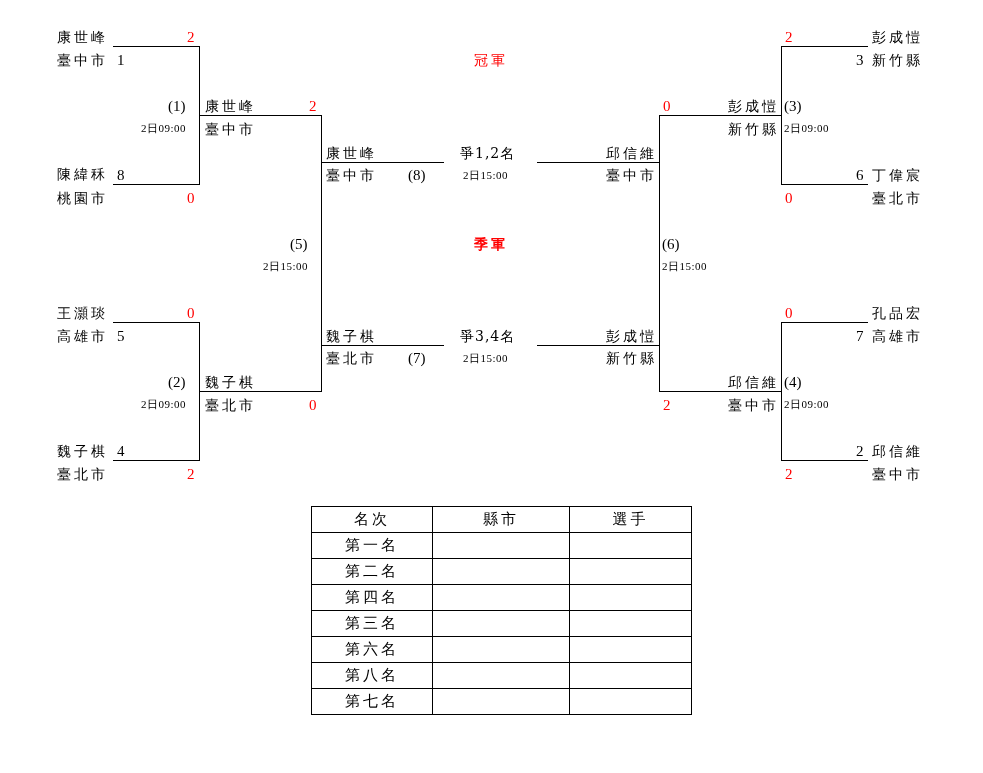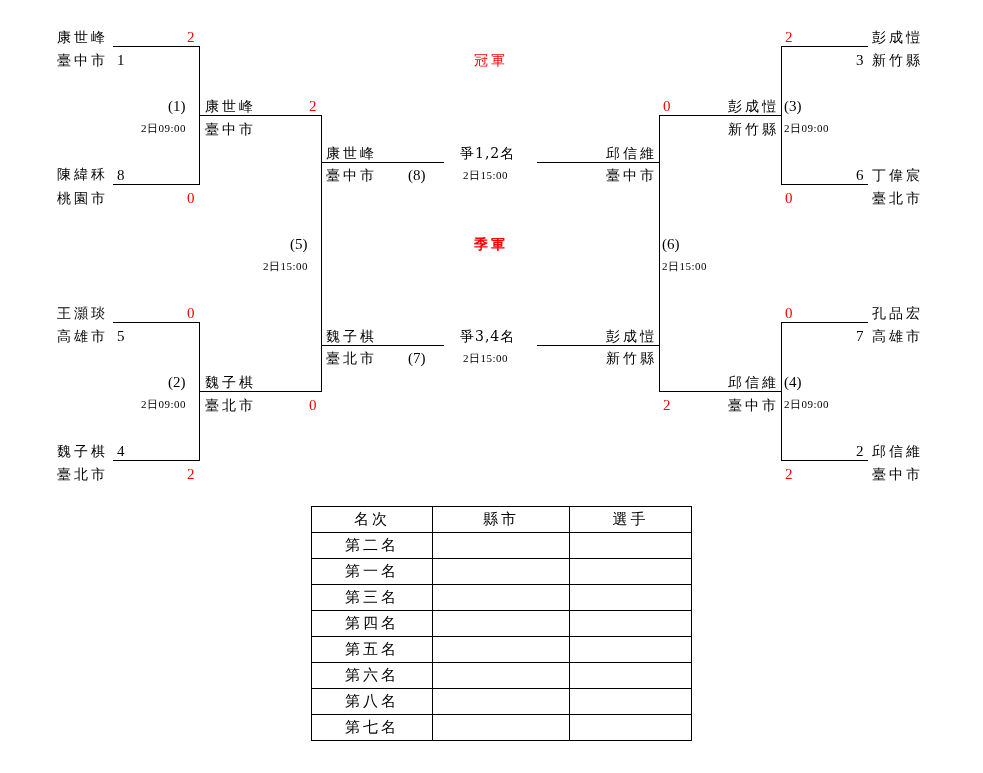--- a/index.html
+++ b/index.html
@@ -165,41 +165,36 @@
 </div>
 
 <table class="rank">
   <tbody>
       <tr>
     <td class="c1">名次</td>
     <td class="c2">縣市</td>
     <td class="c3">選手</td>
   </tr>
   <tr>
+        <td>第一名</td>
+        <td></td>
+        <td></td>
+      </tr>
+  <tr>
         <td>第二名</td>
         <td></td>
         <td></td>
       </tr>
   <tr>
-        <td>第一名</td>
+        <td>第四名</td>
         <td></td>
         <td></td>
       </tr>
   <tr>
         <td>第三名</td>
-        <td></td>
-        <td></td>
-      </tr>
-  <tr>
-        <td>第四名</td>
-        <td></td>
-        <td></td>
-      </tr>
-  <tr>
-        <td>第五名</td>
         <td></td>
         <td></td>
       </tr>
   <tr>
         <td>第六名</td>
         <td></td>
         <td></td>
       </tr>
   <tr>
         <td>第八名</td>

